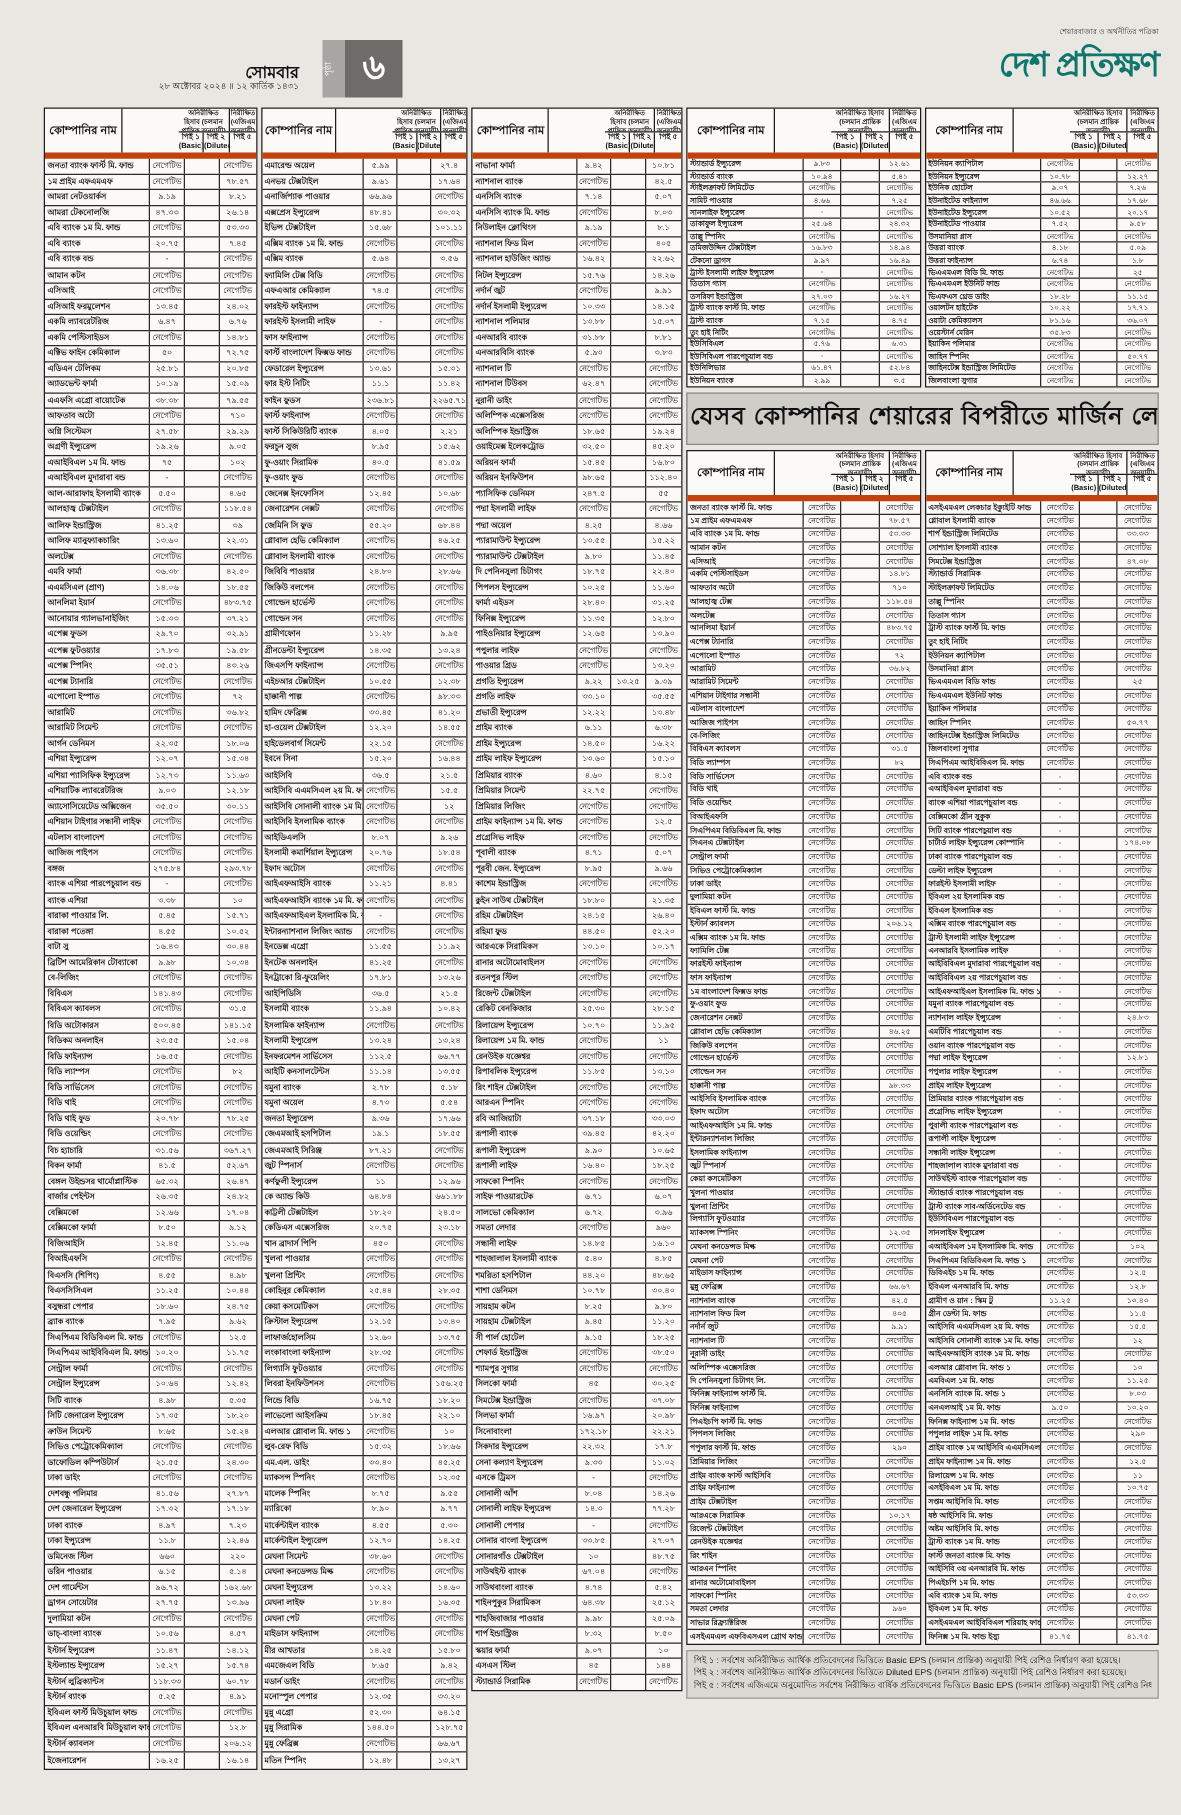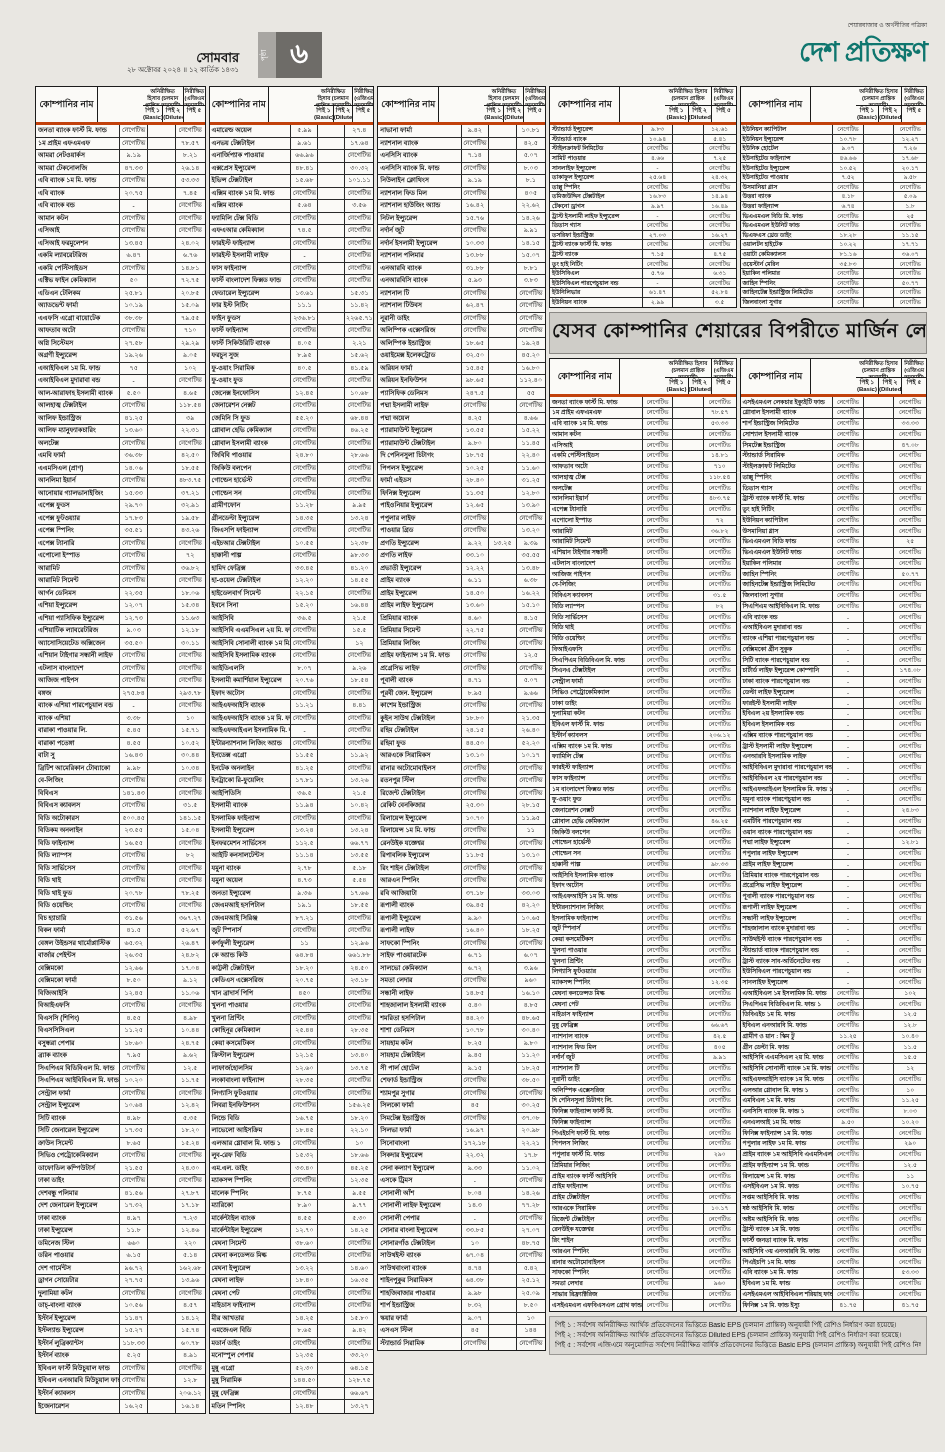--- a/index.html
+++ b/index.html
@@ -37,21 +37,21 @@
 
   
   .bodycols { display: flex; gap: 3px; align-items: flex-start; }
   .ncol1 { width: 178px; } .ncol2 { width: 173px; } .ncol3 { width: 176px; }
   .rightblock { width: 378px; }
   .toptables { display: flex; gap: 3px; }
   .toptables .ft { flex: 1; }
 
   
   .ftable { --rh: 12.5px; background: #fbfaf7; border: 1px solid #1c1c1c; width: 100%; }
-  .ftable .thead { display: flex; border-bottom: 3px solid #c2410c; gap: 45px; }
+  .ftable .thead { display: flex; border-bottom: 5px solid #c2410c; gap: 45px; }
   .ftable .th-name { width: 50%; border-right: 1px solid #1c1c1c; display: flex; align-items: center;
      justify-content: center; font-weight: bold; font-size: 9px; text-align: center; overflow: hidden; }
   .ftable .th-right { width: 50%; display: flex; flex-direction: column; }
   .ftable .th-groups { display: flex; border-bottom: 1px solid #1c1c1c; }
   .ftable .th-g1 { width: 66%; border-right: 1px solid #1c1c1c; }
   .ftable .th-g2 { width: 34%; }
   .ftable .th-g1, .ftable .th-g2 { font-size: 5.5px; font-weight: bold; text-align: center;
      padding: 1px; line-height: 1.25; height: 18px; overflow: hidden; }
   .ftable .th-subs { display: flex; }
   .ftable .th-s { font-size: 6px; font-weight: bold; text-align: center; padding: 1px 0;

